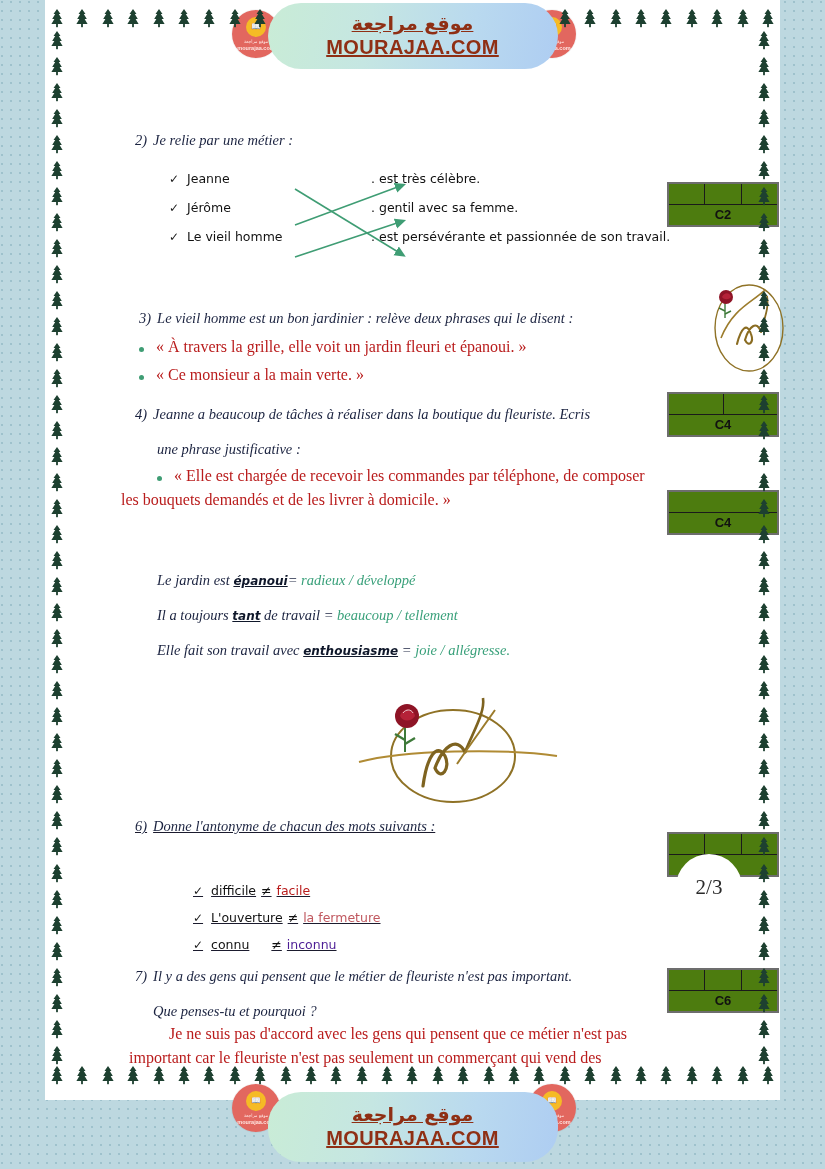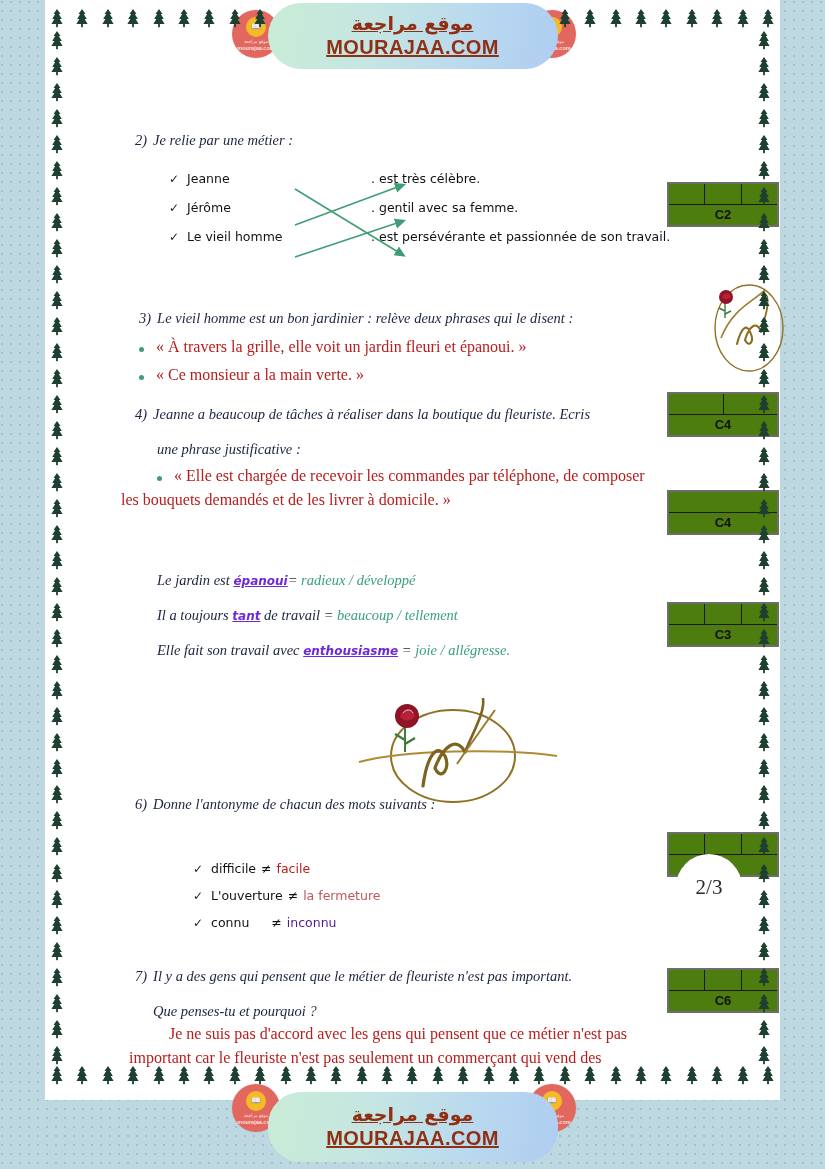--- a/index.html
+++ b/index.html
@@ -238,21 +238,21 @@
     align-items: center;
     justify-content: center;
     font-family: "Liberation Serif", serif;
     font-size: 21px;
     color: #2a2a2a;
     z-index: 20;
   }
   .ul-blue {
     text-decoration: underline;
     font-weight: bold;
-    color: #6d28d9;
+    color: #0f172a;
     font-family: "DejaVu Sans", sans-serif;
     font-size: 12px;
     text-align: right;
   }
 </style>
 </head>
 <body>
 
 <div id="page-backdrop"></div>
 
@@ -938,45 +938,37 @@
 
       <div class="q-head" style="margin-top:18px; margin-left:22px;">
         <span>Il a toujours </span><span class="ul-blue">tant</span><span> de travail = </span><span class="teal-line">beaucoup / tellement</span>
       </div>
 
       <div class="q-head" style="margin-top:18px; margin-left:22px;">
         <span>Elle fait son travail avec </span><span class="ul-blue">enthousiasme</span><span> = </span><span class="teal-line">joie / allégresse.</span>
       </div>
     </div>
 
-    <div class="grade-box" style="left:532px; top:502px;">
-      <div class="grade-cells">
-          <div></div>
-          <div></div>
-          <div></div>
-        </div>
-      <div class="grade-label">C3</div>
-    </div>
 
     <div class="sig" style="left:218px; top:590px;">
       <svg width="210" height="118" viewBox="0 0 210 118">
         <ellipse cx="100" cy="66" rx="62" ry="46" fill="none" stroke="#8f7226" stroke-width="2"></ellipse>
         <path d="M6 72 C50 60, 150 58, 204 66" fill="none" stroke="#b08b34" stroke-width="2"></path>
         <path d="M70 96 C74 66, 84 52, 92 66 C98 78, 88 92, 82 78 C90 56, 104 46, 112 62" fill="none" stroke="#7e6320" stroke-width="3.2" stroke-linecap="round"></path>
         <path d="M112 62 C122 38, 132 22, 130 8" fill="none" stroke="#7e6320" stroke-width="2.6"></path>
         <path d="M104 74 C116 56, 128 40, 142 20" fill="none" stroke="#9c7c2c" stroke-width="2"></path>
         <path d="M52 62 L52 34" stroke="#3e7a3a" stroke-width="2"></path>
         <path d="M52 50 L42 44 M52 54 L62 48" stroke="#3e7a3a" stroke-width="2.4"></path>
         <circle cx="54" cy="26" r="12" fill="#8e1426"></circle>
         <path d="M47 26 C50 17, 60 17, 62 26 C58 32, 50 32, 47 26 z" fill="#b52238"></path>
         <path d="M50 23 C53 19, 58 19, 60 23" fill="none" stroke="#e8c6cc" stroke-width="1"></path>
       </svg>
     </div>
 
-    <div class="q" style="left:0; top:696px; width:540px;">
+    <div class="q" style="left:0; top:718px; width:540px;text-decoration:underline;">
       <div class="q-head">
         <span class="q-num">6)</span><span>Donne l'antonyme de chacun des mots suivants :</span>
       </div>
 
       <div style="margin-top:12px; margin-left:58px;">
         <div class="ck-line" style="margin-bottom:12px;">
           <span class="ck">✓</span>
           <span>difficile</span>
           <span style="margin:0 5px;">≠</span>
           <span style="color:#b91c1c;margin-top:36px;">facile</span>

